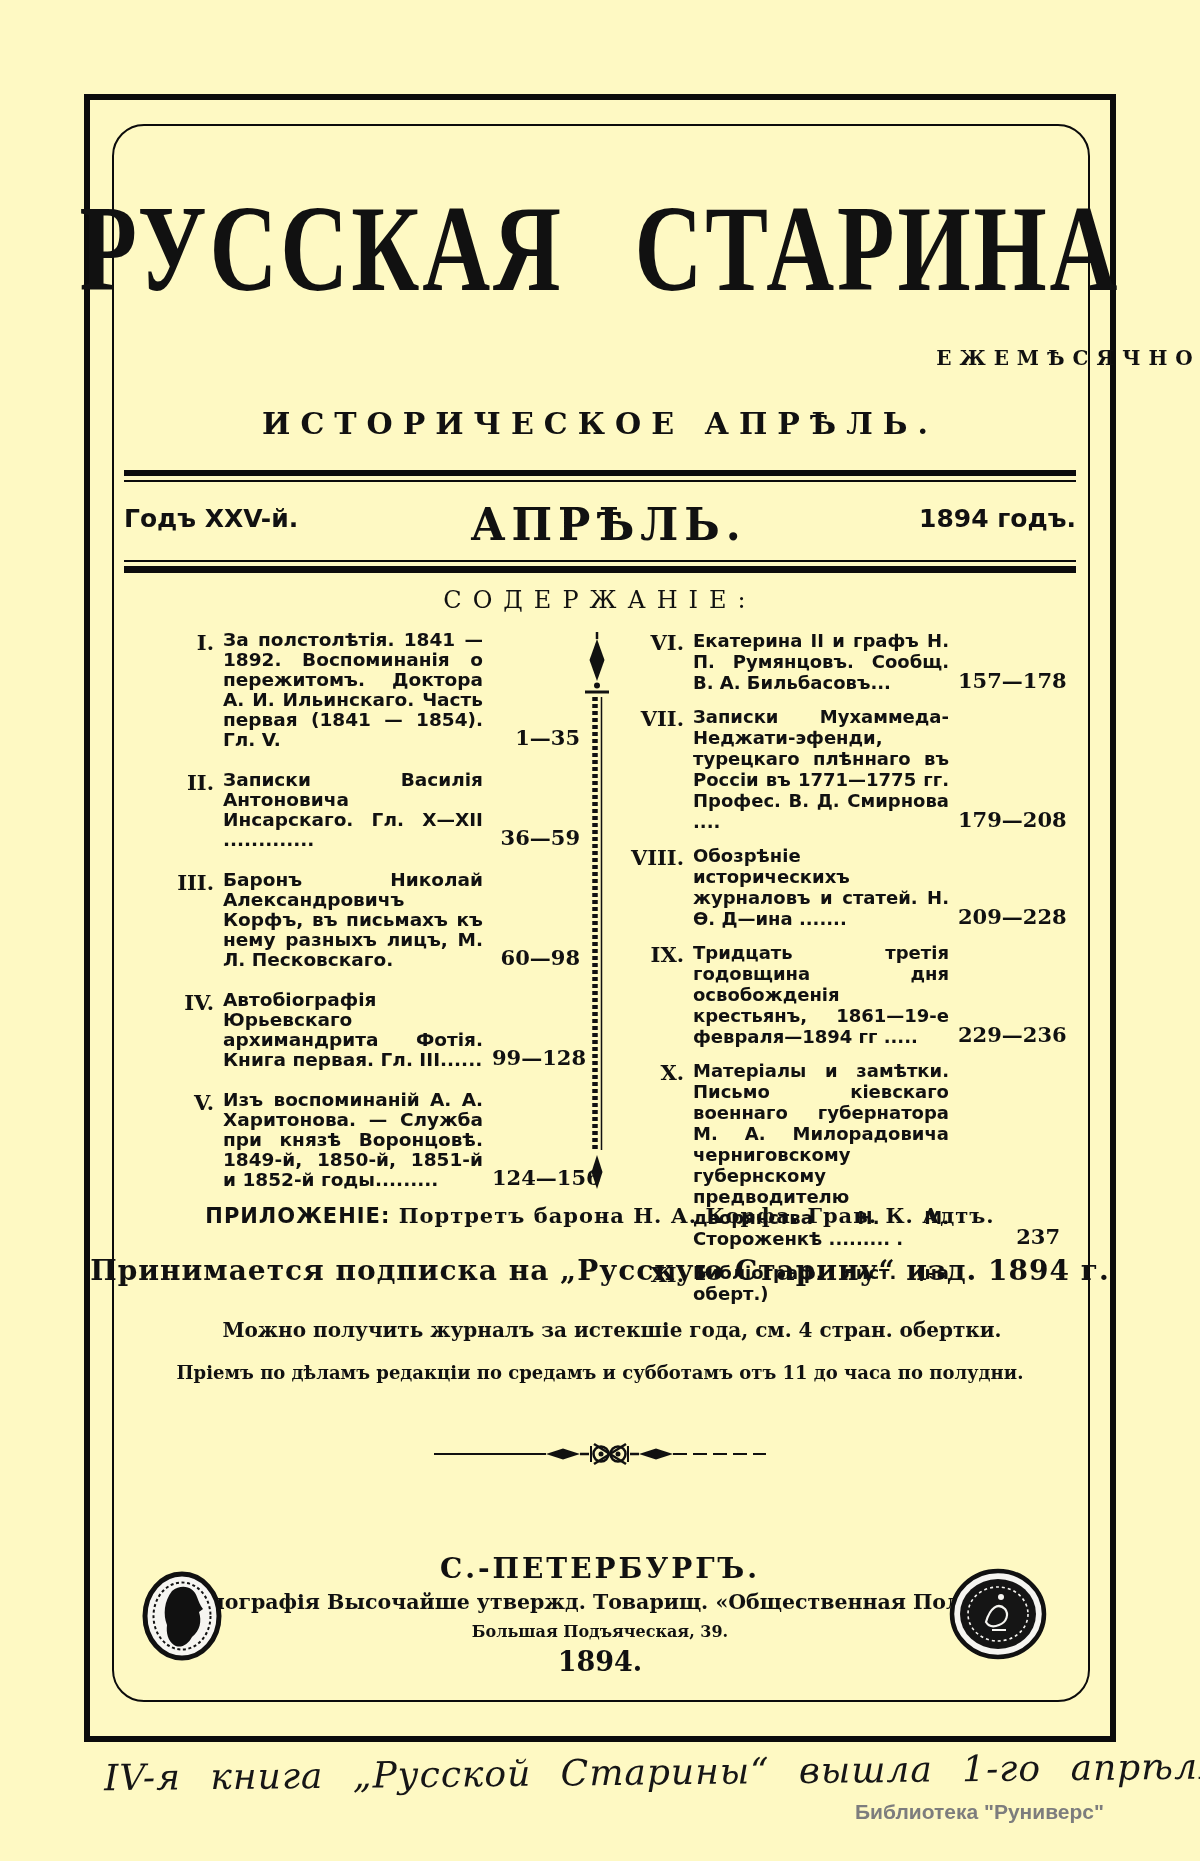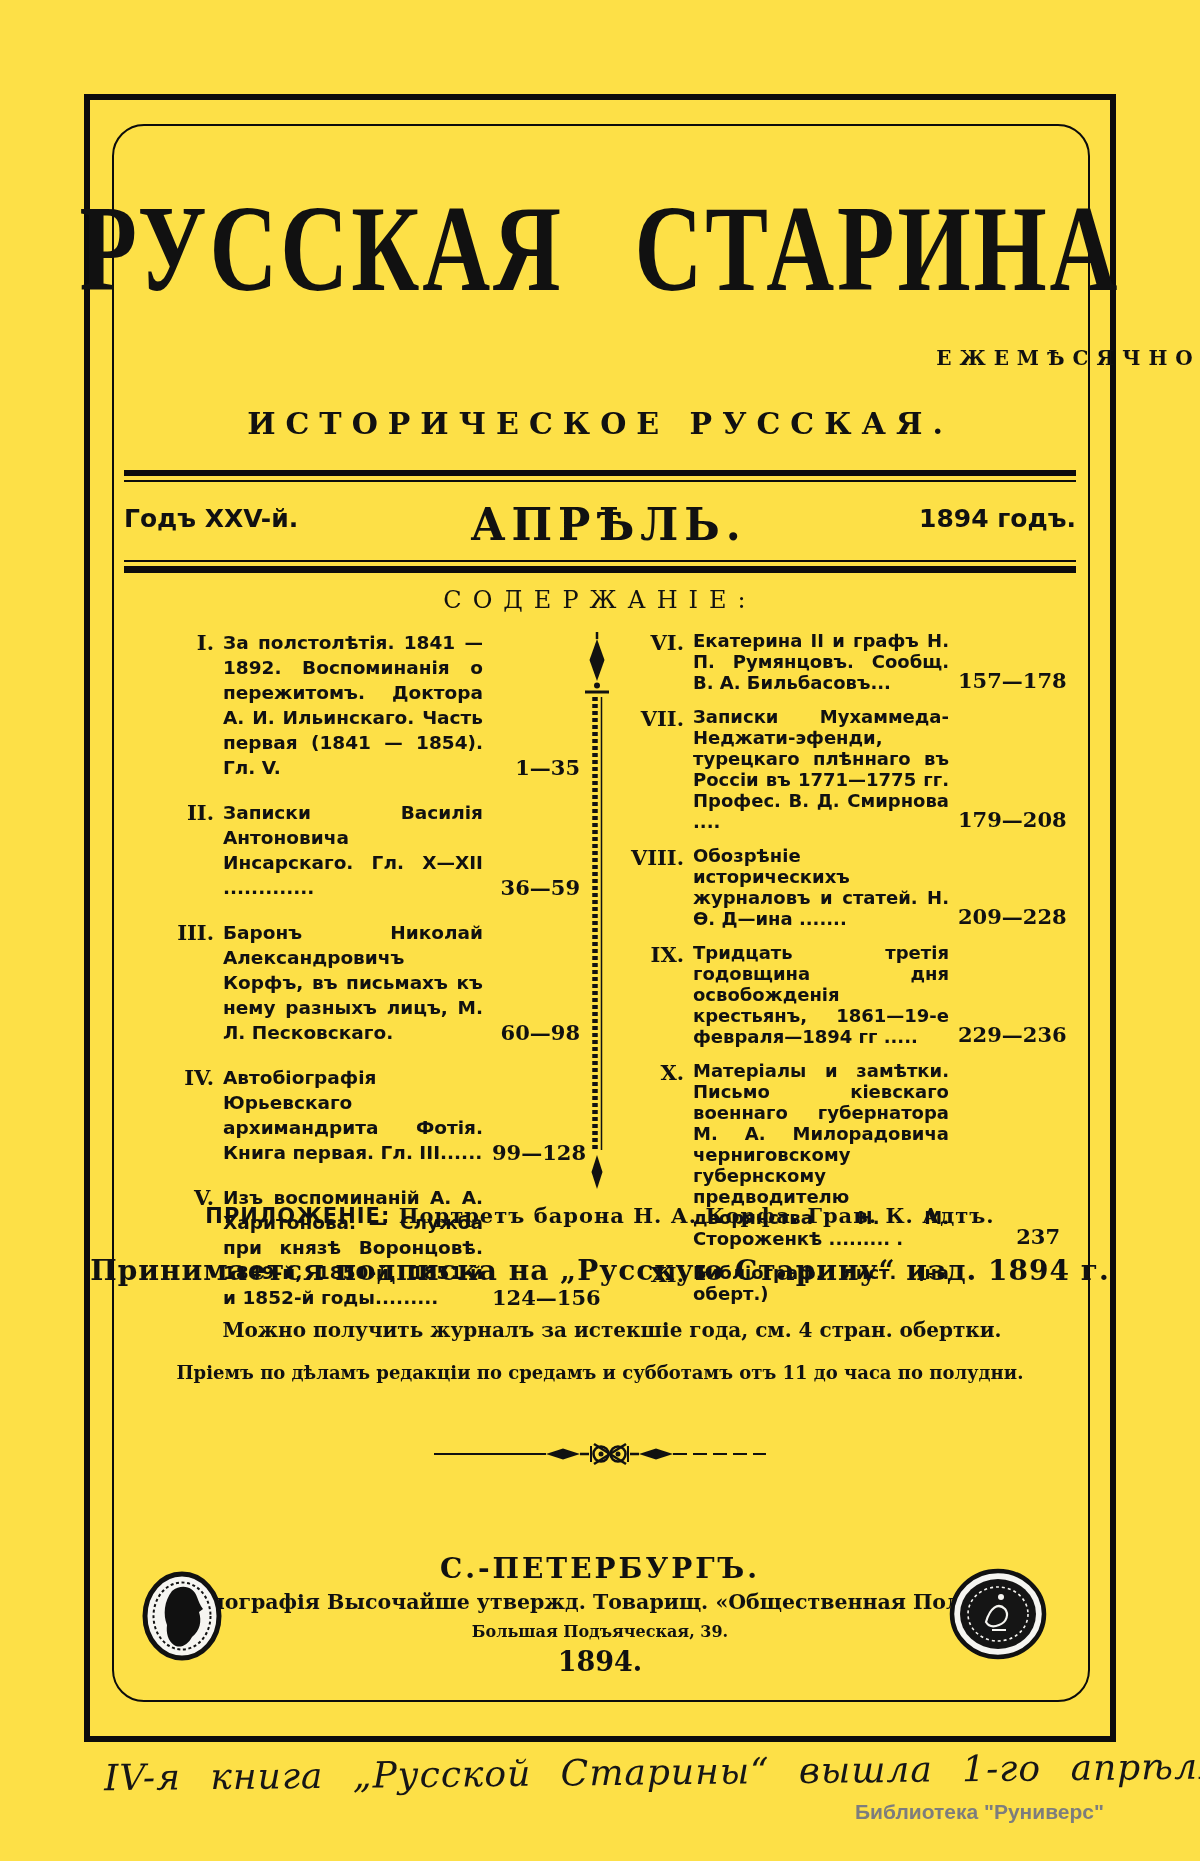--- a/index.html
+++ b/index.html
@@ -1,19 +1,19 @@
 <!DOCTYPE html>
 <html><head>
 <meta charset="utf-8">
 <style>
   * { margin:0; padding:0; box-sizing:border-box; }
   html,body { background:#f6f5f1; }
   .page {
     position:relative; width:1200px; height:1861px;
-    background:#fde047; color:#111; overflow:hidden;
+    background:#fef9c3; color:#111; overflow:hidden;
     font-family:"DejaVu Serif", serif;
   }
   .outer-frame {
     position:absolute; left:84px; top:94px; width:1032px; height:1648px;
     border:6px solid #0c0c0c;
   }
   .inner-frame {
     position:absolute; left:112px; top:124px; width:978px; height:1578px;
     border:2.5px solid #0c0c0c; border-radius:32px;
   }
@@ -55,21 +55,21 @@
   .toc-item { display:grid; column-gap:9px; position:relative; }
   .toc-col-left  .toc-item { grid-template-columns:46px 260px 1fr; margin-bottom:20px; }
   .toc-col-right .toc-item { grid-template-columns:56px 256px 1fr; margin-bottom:13px; }
   .toc-num {
     text-align:right; font-family:"DejaVu Serif", serif; font-weight:700; font-size:21px;
   }
   .toc-text {
     font-family:"DejaVu Sans", sans-serif; font-weight:700;
     text-align:justify; hyphens:none;
   }
-  .toc-col-left  .toc-text { font-size:18.5px; line-height:25px; }
+  .toc-col-left  .toc-text { font-size:18.5px; line-height:20px; }
   .toc-col-right .toc-text { font-size:18px;   line-height:21px; }
   .toc-pages {
     align-self:end; text-align:right; white-space:nowrap;
     font-family:"DejaVu Serif", serif; font-weight:700; font-size:21px;
   }
   .toc-rod { position:absolute; left:583px; top:632px; }
   .appendix-line {
     position:absolute; left:0; top:1203px; width:100%; text-align:center;
     font-weight:700; font-size:21px; letter-spacing:1px;
   }
@@ -120,21 +120,21 @@
 </head>
 <body>
 
 <div class="page">
 
   <div class="outer-frame"></div>
   <div class="inner-frame"></div>
 
   <div class="masthead-title">РУССКАЯ СТАРИНА</div>
   <div class="masthead-monthly">ЕЖЕМѢСЯЧНОЕ</div>
-  <div class="masthead-edition">ИСТОРИЧЕСКОЕ РУССКАЯ.</div>
+  <div class="masthead-edition">ИСТОРИЧЕСКОЕ АПРѢЛЬ.</div>
 
   <div class="rule rule-top"></div>
   <div class="band">
     <span class="band-left">Годъ XXV-й.</span>
     <span class="band-month">АПРѢЛЬ.</span>
     <span class="band-right">1894 годъ.</span>
   </div>
   <div class="rule rule-bottom"></div>
 
   <div class="toc-heading">СОДЕРЖАНІЕ:</div>

